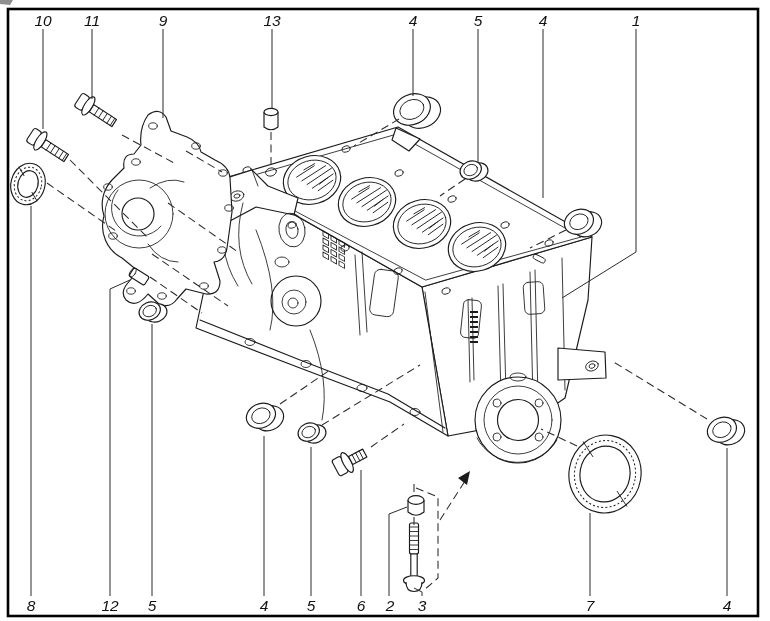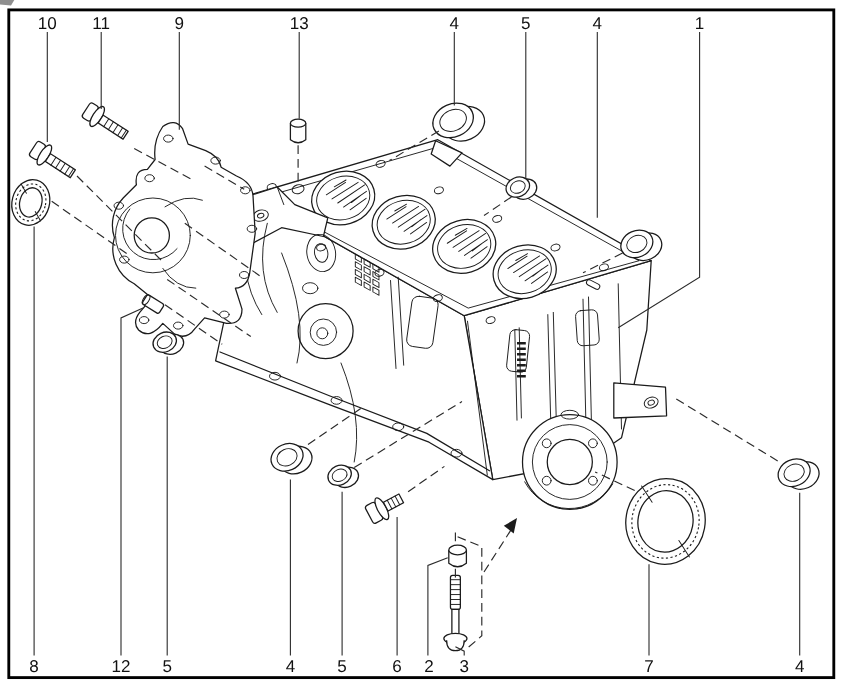--- a/index.html
+++ b/index.html
@@ -1,17 +1,17 @@
 <!DOCTYPE html>
 <html><head>
 <meta charset="utf-8">
 <style>
   html,body{margin:0;padding:0;background:#ffffff;}
   .stage{position:relative;width:770px;height:621px;background:#ffffff;overflow:hidden;
-         font-family:"Liberation Sans", sans-serif;}
+         font-family:"Liberation Sans", sans-serif;font-style:italic;}
   svg{position:absolute;left:0;top:0;}
   .callout{font-family:"Liberation Sans", sans-serif;font-size:15.5px;fill:#111;}
   .ln{stroke:#2b2b2b;stroke-width:1;fill:none;}
   .dash{stroke:#2b2b2b;stroke-width:1.05;fill:none;stroke-dasharray:8 4.5;}
   .art{stroke:#1b1b1b;stroke-width:1.15;fill:none;stroke-linejoin:round;stroke-linecap:round;}
   .artw{stroke:#1b1b1b;stroke-width:1.15;fill:#ffffff;stroke-linejoin:round;}
   .fine{stroke:#1b1b1b;stroke-width:0.85;fill:none;stroke-linejoin:round;stroke-linecap:round;}
   .stip{stroke:#1b1b1b;stroke-width:1;fill:none;stroke-dasharray:2 2.2;}
 </style>
 </head>

